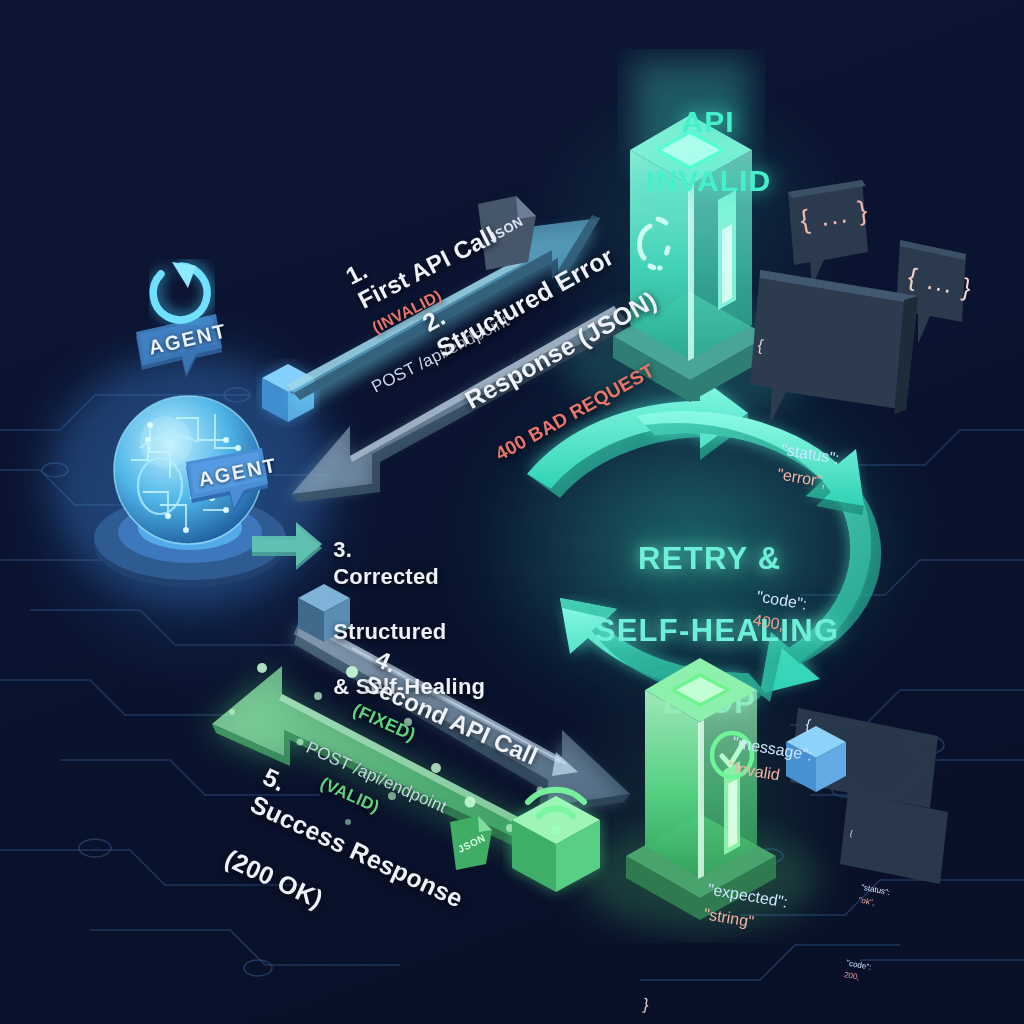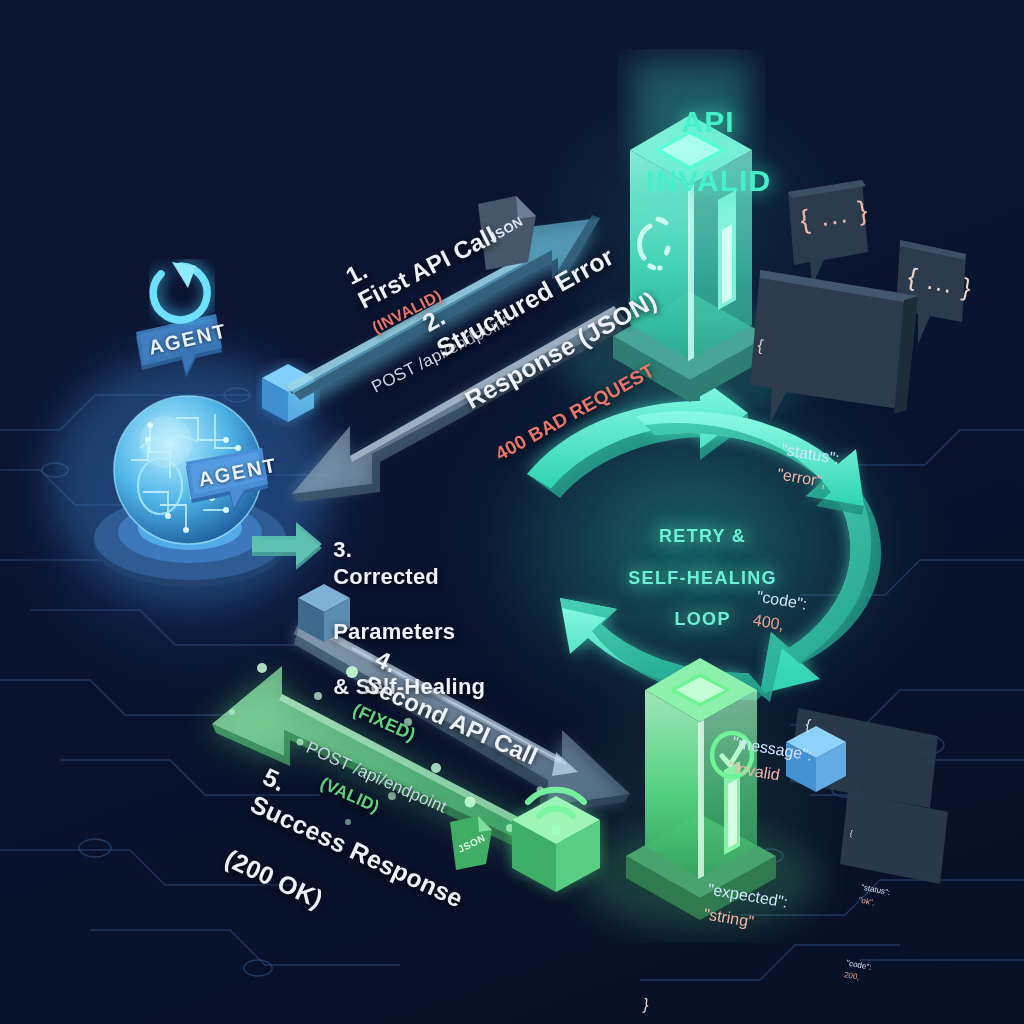--- a/index.html
+++ b/index.html
@@ -25,21 +25,21 @@
   .bad{color:#e8756b;font-weight:bold;}
   .ok{color:#5fd37f;font-weight:bold;}
 
   
   .apititle{
     color:#46f0cb;font-weight:bold;font-size:30px;line-height:.98;
     letter-spacing:1px;text-align:center;
     text-shadow:0 0 18px rgba(70,240,203,.85),0 0 40px rgba(70,240,203,.45);
   }
   .looptitle{
-    color:#6ef0d8;font-weight:bold;font-size:18px;line-height:1.16;
+    color:#6ef0d8;font-weight:bold;font-size:31px;line-height:1.16;
     letter-spacing:1.3px;text-align:center;
     text-shadow:0 0 16px rgba(110,240,216,.8),0 0 34px rgba(110,240,216,.35);
   }
   .agentlbl{
     color:#e9f3ff;font-weight:bold;letter-spacing:2px;
     text-shadow:0 1px 4px rgba(0,0,0,.7);
   }
   .filelbl{color:#dfe8f4;font-weight:bold;letter-spacing:.5px;}
 </style>
 </head>
@@ -408,21 +408,21 @@
   <div class="txt steplbl" style="left:378px;top:300px;font-size:25px;transform:rotate(-29deg);transform-origin:0 0;line-height:1.18;">
     <span>2.</span>
     <span>Structured Error</span><br>
     <span>Response (JSON)</span><br>
     <span class="bad" style="font-size:19px;">400 BAD REQUEST</span>
   </div>
 
   <div class="txt steplbl" style="left:308px;top:508px;font-size:22px;line-height:1.25;">
     <span>3.</span>
     <span>Corrected</span><br>
-    <span>Parameters</span><br>
+    <span>Structured</span><br>
     <span>&amp; Self-Healing</span>
   </div>
 
   <div class="txt steplbl" style="left:368px;top:610px;font-size:24px;transform:rotate(24deg);transform-origin:0 0;">
     <span>4.</span>
     <span>Second API Call</span>
     <span class="ok" style="font-size:18px;">(FIXED)</span>
     <br><span class="sub" style="font-size:17px;">POST /api/endpoint</span>
     <span class="ok" style="font-size:17px;">(VALID)</span>
   </div>

